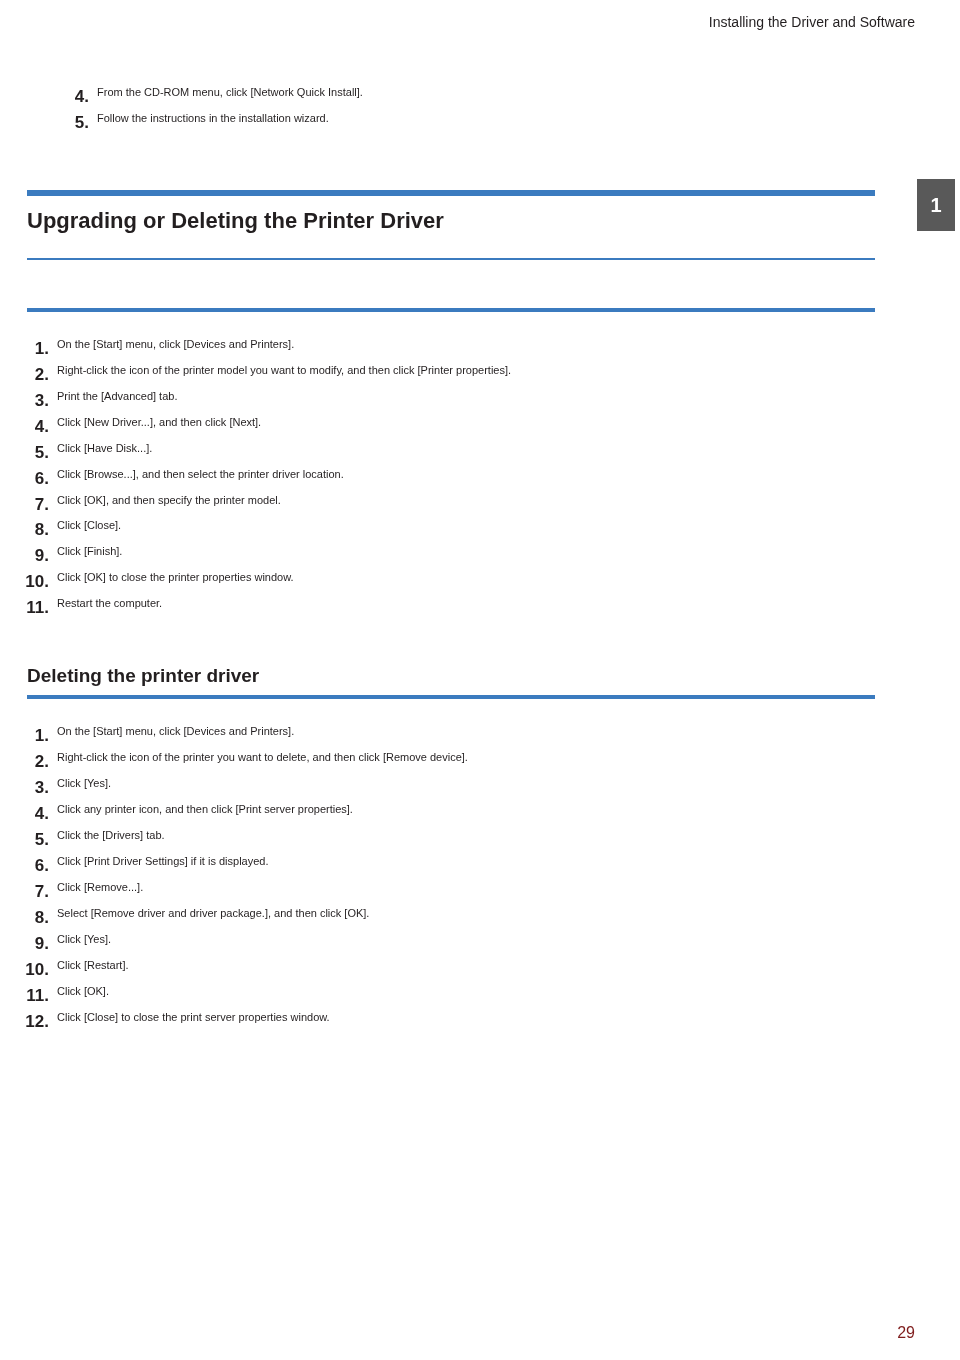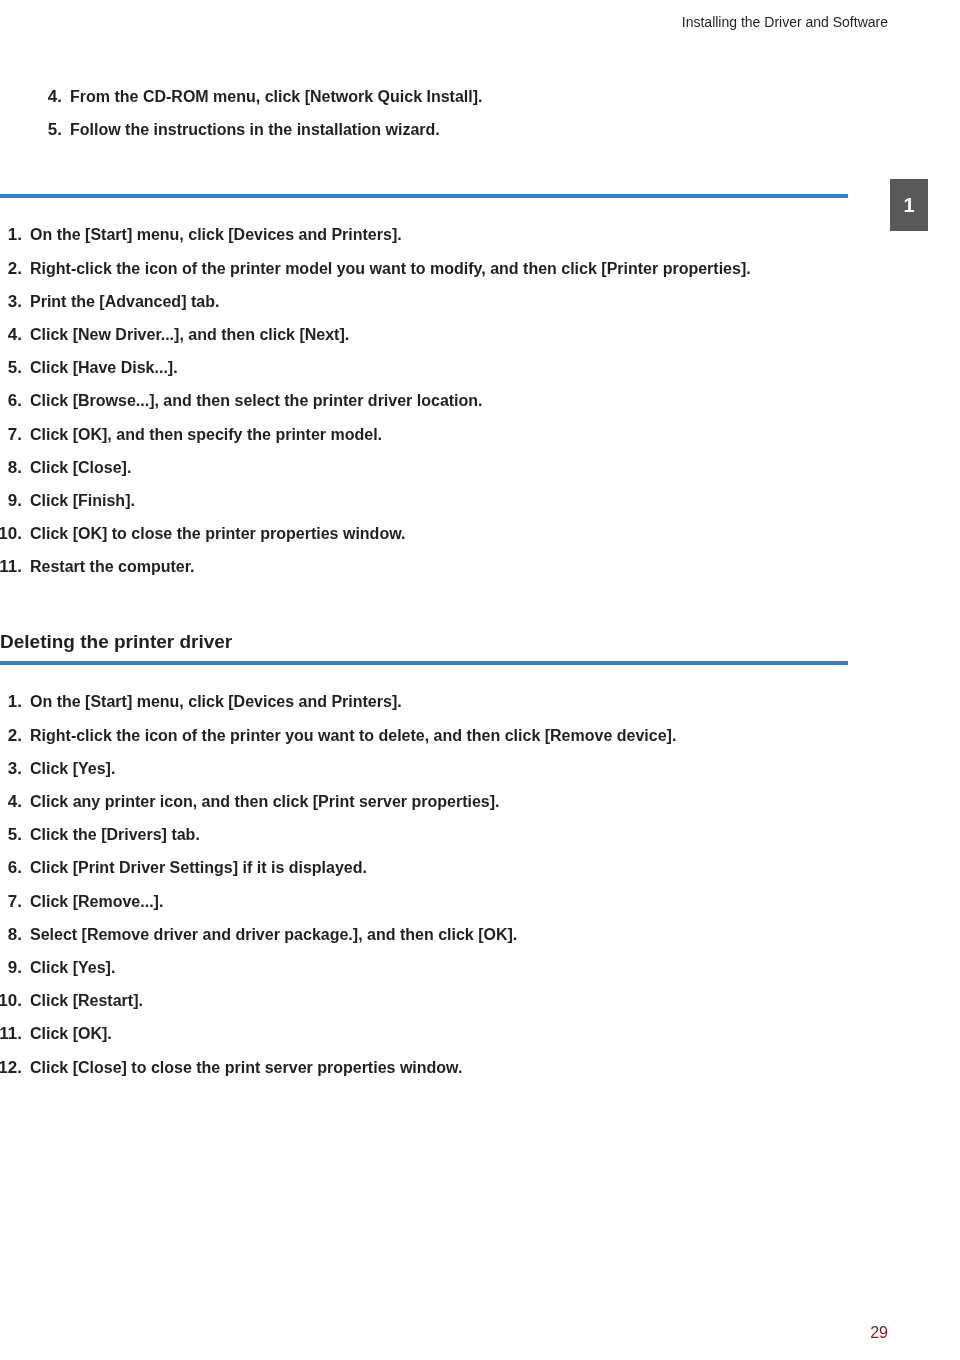--- a/index.html
+++ b/index.html
@@ -10,20 +10,21 @@
     font-family: "Segoe UI", "Helvetica Neue", Arial, sans-serif;
     color: #231f20;
   }
   .page {
     width: 928px;
     min-height: 1360px;
     box-sizing: border-box;
     position: relative;
     padding-top: 14px;
     padding-bottom: 60px;
+    margin-left: 27px;
   }
   .running-head {
     text-align: right;
     font-size: 14px;
     padding-right: 40px;
     color: #231f20;
     font-weight: 500;
   }
   .content {
     padding-left: 40px;
@@ -31,22 +32,22 @@
     padding-top: 50px;
   }
   ol.steps {
     list-style: none;
     margin: 0;
     padding: 0;
     counter-reset: step var(--counter-start, 0);
   }
   ol.steps > li {
     position: relative;
-    font-size: 16px;
-    font-weight: 700;
+    font-size: 11px;
+    font-weight: 400;
     line-height: 1.45;
     padding: 5px 0 5px 30px;
     counter-increment: step;
   }
   ol.steps > li::before {
     content: counter(step) ".";
     position: absolute;
     right: calc(100% - 22px);
     top: 5px;
     font-weight: 600;
@@ -134,20 +135,25 @@
 
   <div class="tab">1</div>
 
   <div class="content">
 
     <ol id="intro-steps" class="steps" style="--counter-start: 3;">
         <li>From the CD-ROM menu, click [Network Quick Install].</li>
         <li>Follow the instructions in the installation wizard.</li>
       </ol>
 
+    <div class="section-title-bar">
+      <div class="thick-rule"></div>
+      <h2 class="title-text" style="padding-top:12px;">Upgrading or Deleting the Printer Driver</h2>
+      <div class="thin-rule"></div>
+    </div>
 
     <div id="subsections">
         <div class="subsection">
           <div class="sub-rule"></div>
           <div class="steps-block">
             <ol class="steps">
               <li>On the [Start] menu, click [Devices and Printers].</li>
               <li>Right-click the icon of the printer model you want to modify, and then click [Printer properties].</li>
               <li>Print the [Advanced] tab.</li>
               <li>Click [New Driver...], and then click [Next].</li>

